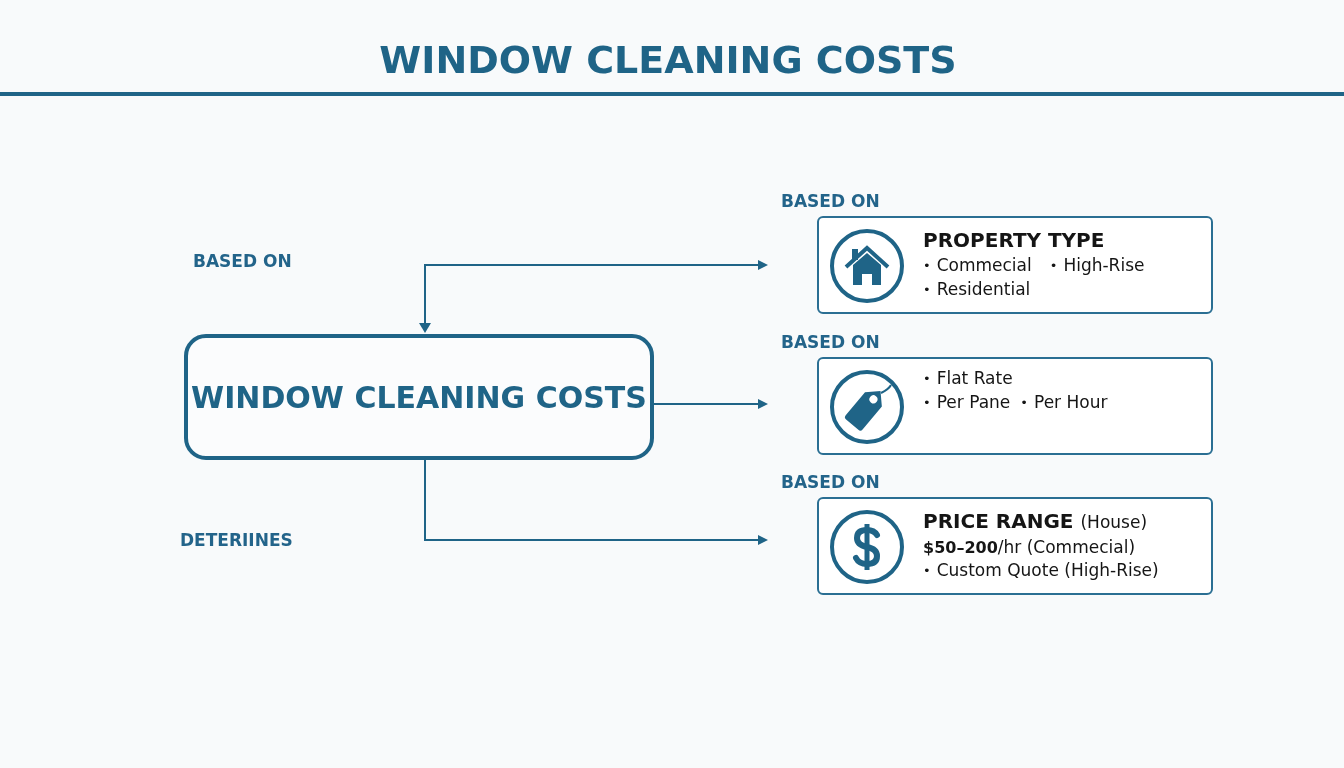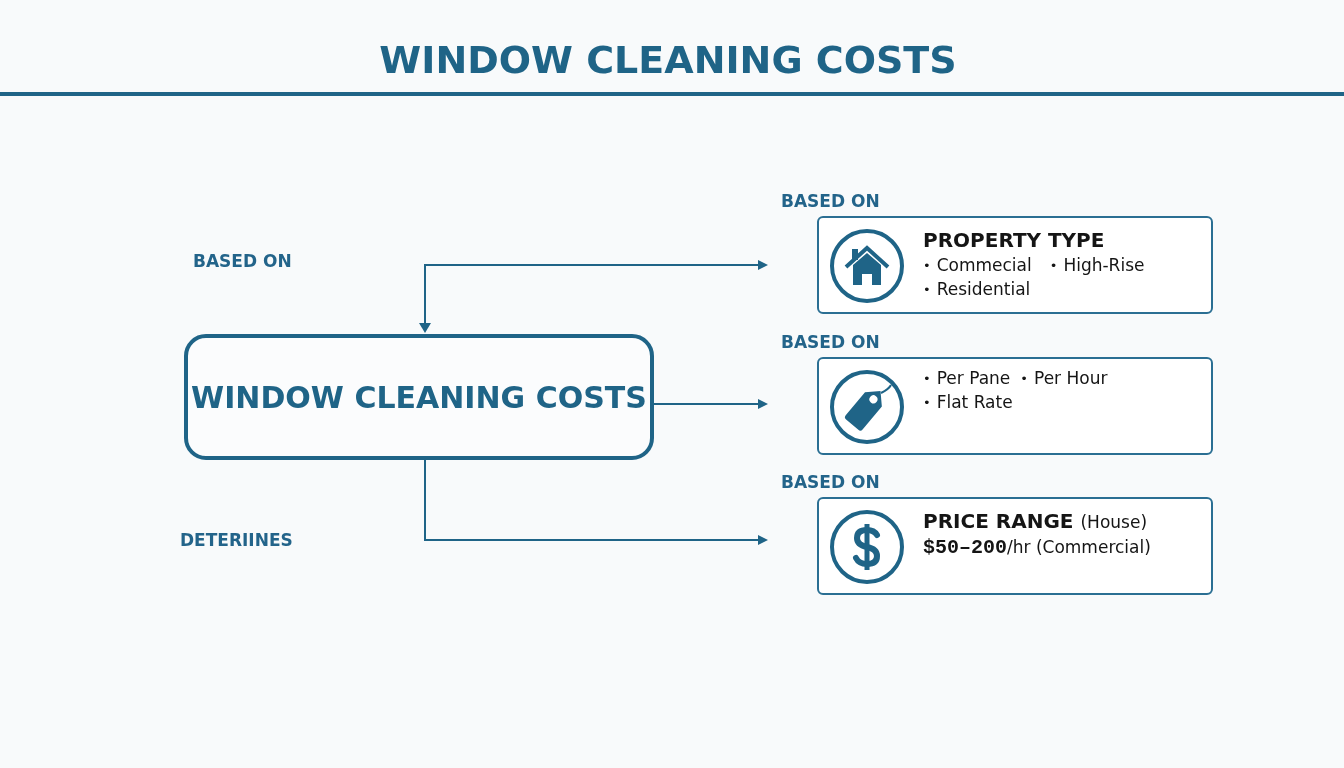--- a/index.html
+++ b/index.html
@@ -121,22 +121,21 @@
       top: -1px;
     }
     .gap { display: inline-block; width: 18px; }
     .gap-sm { display: inline-block; width: 10px; }
     .heading .note {
       font-weight: normal;
       font-size: 17px;
     }
     .line .strong {
       font-weight: bold;
-      font-size: 20px;
-      font-family: Liberation Mono, monospace;
+      font-size: 16px;
     }
   </style>
 </head>
 <body>
 
 <div class="title">WINDOW CLEANING COSTS</div>
 <div class="header-rule"></div>
 
 <svg class="connectors" viewBox="0 0 1344 768">
   <defs>
@@ -190,37 +189,40 @@
   <svg class="icon" viewBox="0 0 76 76">
     <circle cx="38" cy="38" r="35" fill="none" stroke="#1f6487" stroke-width="4"></circle>
     <g transform="rotate(40 38 38)">
       <path d="M27,28 L38,17 L49,28 L49,58 Q49,61 46,61 L30,61 Q27,61 27,58 Z" fill="#1f6487"></path>
       <circle cx="38" cy="28" r="4" fill="#ffffff"></circle>
     </g>
     <path d="M52,24 Q60,20 62,16" fill="none" stroke="#1f6487" stroke-width="2"></path>
   </svg>
   <div class="content">
     <div class="line">
+      <span class="bullet">Flat Rate</span>
+    </div>
+    <div class="line">
       <span class="bullet">Per Pane</span><span class="gap-sm"></span><span class="bullet">Per Hour</span>
-    </div>
-    <div class="line">
-      <span class="bullet">Flat Rate</span>
     </div>
   </div>
 </div>
 
 <div class="card-label" style="top:472px;">BASED ON</div>
 <div class="card" style="top:497px;padding-left:8px;">
   <svg class="icon" viewBox="0 0 76 76">
     <circle cx="38" cy="38" r="35" fill="none" stroke="#1f6487" stroke-width="4"></circle>
     <line x1="38" y1="15" x2="38" y2="61" stroke="#1f6487" stroke-width="5"></line>
     <path d="M48,26 Q45,21 38,21 Q28,21 28,29 Q28,36 38,38 Q48,40 48,47 Q48,55 38,55 Q30,55 27,49" fill="none" stroke="#1f6487" stroke-width="6" stroke-linecap="round"></path>
   </svg>
   <div class="content">
     <div class="heading">
       <span>PRICE RANGE</span>
       <span class="note">(House)</span>
     </div>
     <div class="line">
-      <span class="strong">$50–200</span><span>/hr (Commercial)</span>
+      <span class="strong">$50–200</span><span>/hr (Commecial)</span>
+    </div>
+    <div class="line">
+      <span class="bullet">Custom Quote (High-Rise)</span>
     </div>
   </div>
 </div>
 
 </body></html>

